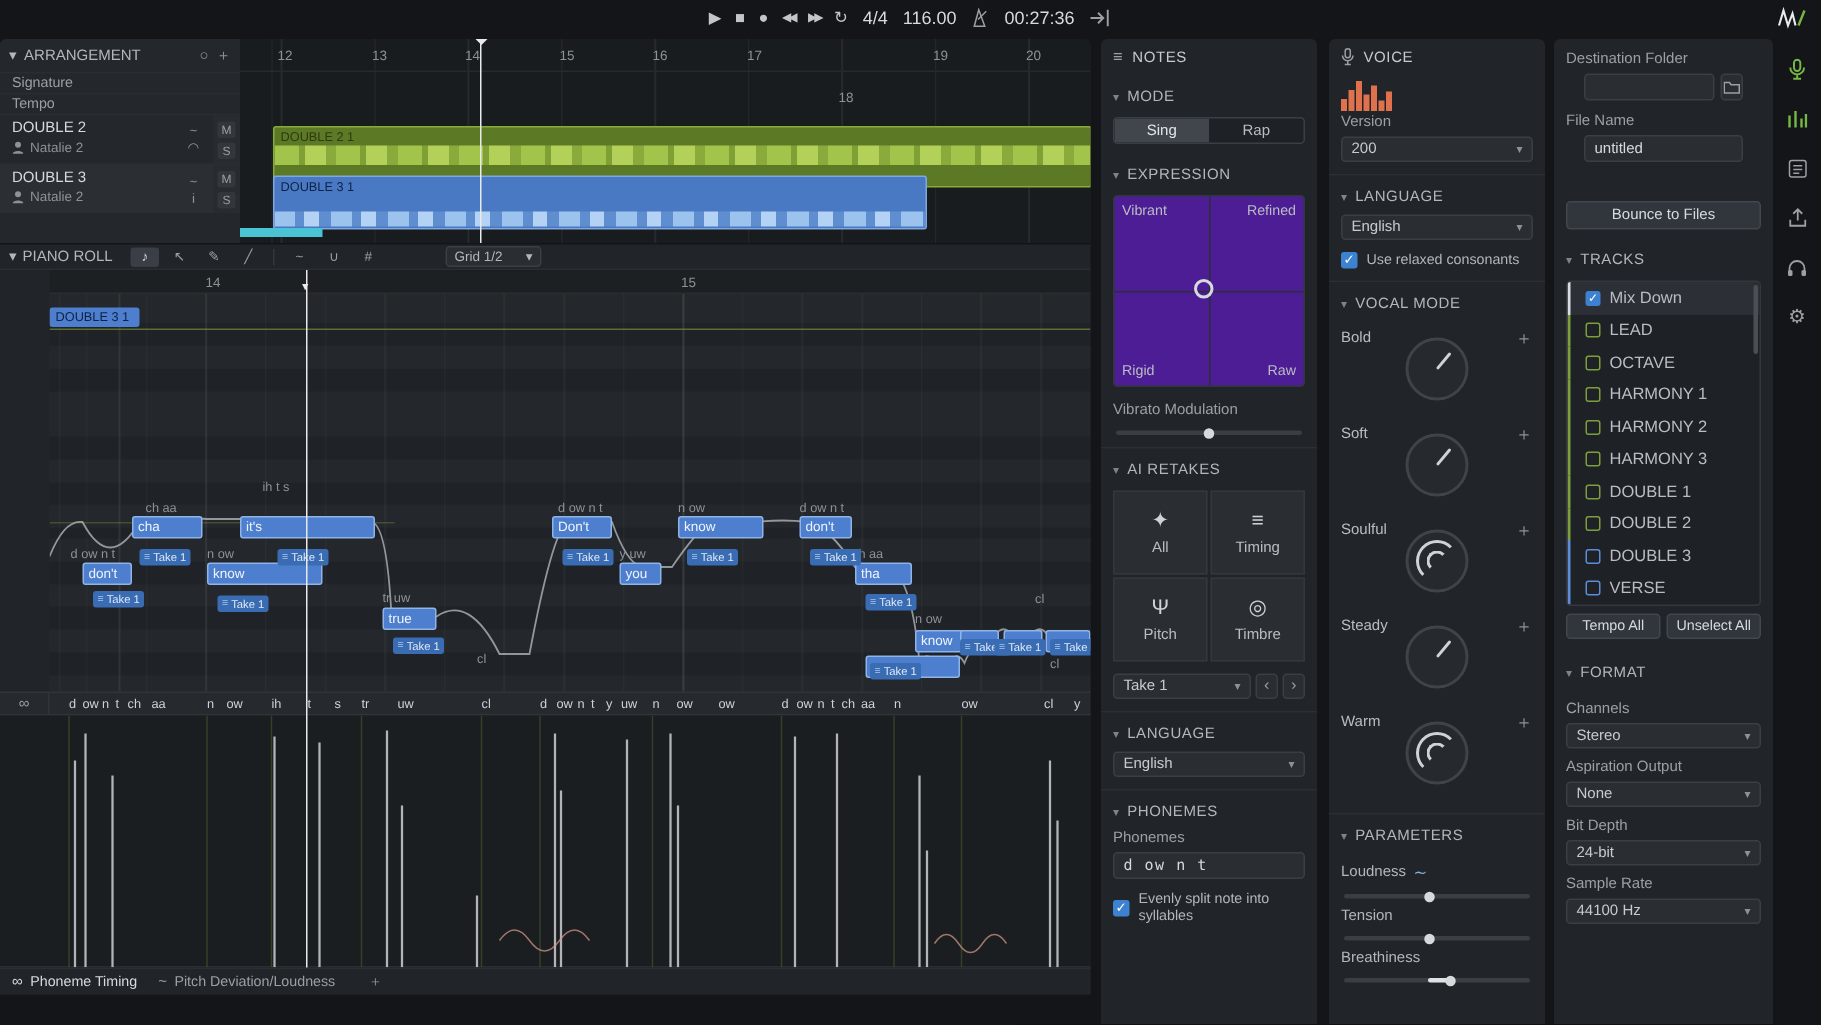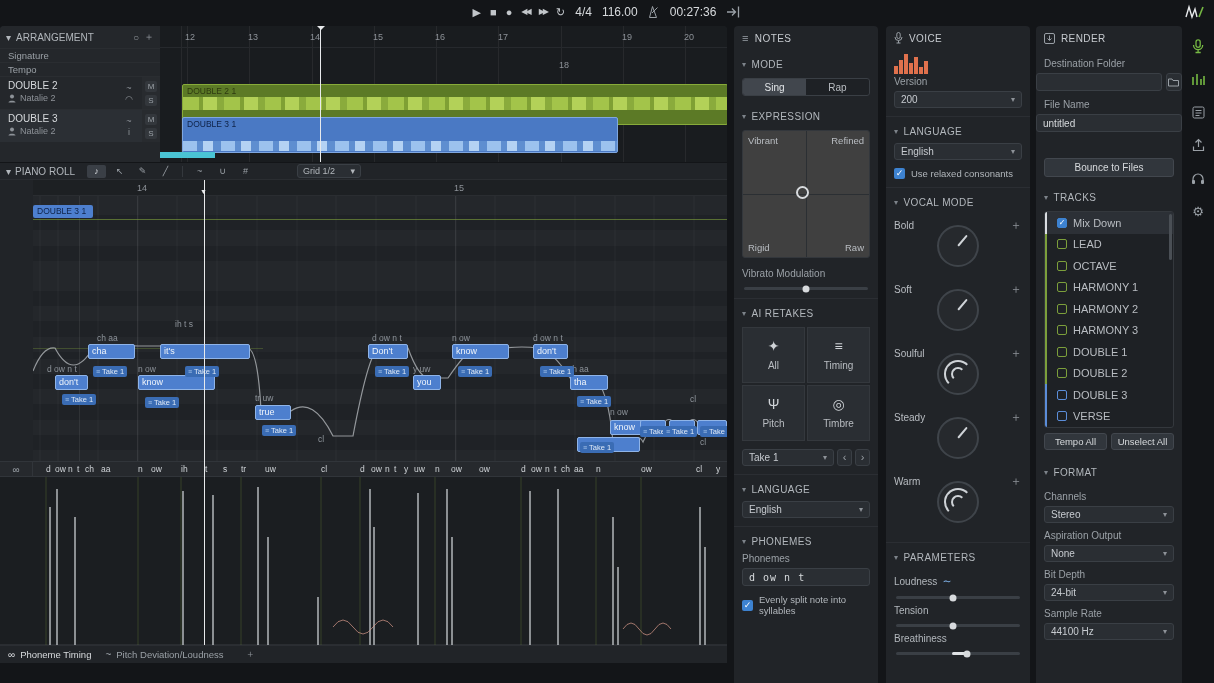--- a/index.html
+++ b/index.html
@@ -107,21 +107,21 @@
 .np{left:734px;width:144px}
 .vp{left:886px;width:144px}
 .rp{left:1036px;width:146px}
 .phead{height:24px;display:flex;align-items:center;gap:6px;padding:0 8px;color:#c7cbd0;font-size:10px;letter-spacing:.4px}
 .phead .hico{color:#9aa0a6;font-size:11px;display:flex}
 
 
 .segwrap{display:flex;height:18px;margin:2px 8px 0;border:1px solid #3a3f45;border-radius:3px;overflow:hidden;background:#1e2125}
 .seg{flex:1;text-align:center;line-height:17px;font-size:10px;color:#b9bdc2}
 .seg.on{background:#41464d;color:#e2e5e8}
-.padwrap{position:relative;height:128px;margin:2px 8px 0;background:#404040;border:1px solid #33373c;border-radius:3px}
+.padwrap{position:relative;height:128px;margin:2px 8px 0;background:#4c1d95;border:1px solid #33373c;border-radius:3px}
 .padwrap .vl{position:absolute;left:50%;top:0;bottom:0;width:1px;background:#2b2f33}
 .padwrap .hl{position:absolute;top:50%;left:0;right:0;height:1px;background:#2b2f33}
 .pad-handle{position:absolute;left:53px;top:55px;width:13px;height:13px;border:2px solid #d7dadd;border-radius:50%}
 .pcorner{position:absolute;font-size:9.5px;color:#b9bdc2}
 .pc-tl{left:5px;top:4px}.pc-tr{right:5px;top:4px}.pc-bl{left:5px;bottom:4px}.pc-br{right:5px;bottom:4px}
 .vslider{position:relative;height:3px;background:#3a3f45;border-radius:2px;margin:8px 10px 2px}
 .sdot{position:absolute;top:50%;left:var(--pct,50%);width:7px;height:7px;border-radius:50%;background:#d7dadd;transform:translate(-50%,-50%)}
 .retakes{display:grid;grid-template-columns:1fr 1fr;gap:2px;margin:2px 8px 0}
 .retake{background:#2a2e33;border:1px solid #34383d;height:56px;display:flex;flex-direction:column;align-items:center;justify-content:center;gap:7px;color:#b9bdc2;font-size:10px}
 .retake .rico{font-size:14px;color:#cfd3d7;line-height:14px}
@@ -144,21 +144,21 @@
 .prow{margin-top:6px}
 .plabel{display:flex;align-items:center;padding:0 8px;font-size:10px;color:#b2b7bc}
 .wico{display:none;color:#7fb2e8;margin-left:5px;font-size:11px}
 .prow.wave .wico{display:inline}
 .pslider{position:relative;height:3px;background:#3a3f45;border-radius:2px;margin:8px 10px 4px}
 .fillbar{display:none;position:absolute;top:0;bottom:0;left:calc(var(--pct,50%) - 12%);width:12%;background:#dfe2e5;border-radius:2px}
 .prow.fill .fillbar{display:block}
 
 
 .fgroup{margin-top:8px}
-.inrow{display:flex;gap:4px;margin:0 0}
+.inrow{display:flex;gap:4px;margin:0 20px}
 .folderbtn{width:19px;height:18px;background:#2a2e33;border:1px solid #3a3f45;border-radius:3px;display:flex;align-items:center;justify-content:center}
 .bounce{margin:26px 8px 0}
 .tracklist{position:relative;margin:2px 8px 0;height:217px;background:#1e2125;border:1px solid #34383d;border-radius:3px;overflow:hidden}
 .rtrack{display:flex;align-items:center;gap:6px;height:21.5px;padding-right:6px}
 .rt-stripe{width:2px;align-self:stretch;background:var(--c,#555)}
 .rt-box{width:10px;height:10px;border:1px solid var(--c,#555);border-radius:2px;display:flex;align-items:center;justify-content:center;flex:0 0 auto;margin-left:4px}
 .rt-check{display:none;font-size:8px;color:#fff;line-height:8px}
 .rtrack.checked .rt-box{background:#3d82d0;border-color:#3d82d0}
 .rtrack.checked .rt-check{display:block}
 .rtrack.selected{background:#2c3036}
@@ -664,29 +664,20 @@
           </div>
           <div class="pslider">
             <span class="fillbar"></span>
             <span class="sdot" style="left:var(--pct)"></span>
           </div>
         </div>
       </div>
   </section>
 
   <section class="panel rp">
-    <div class="phead">
-      <span class="hico">
-        <svg width="11" height="11" viewBox="0 0 11 11">
-            <rect x="0.5" y="0.5" width="10" height="10" rx="1.5" fill="none" stroke="#9aa0a6"></rect>
-            <path d="M5.5 2.5 V7 M3.5 5.5 L5.5 7.5 L7.5 5.5" fill="none" stroke="#9aa0a6"></path>
-          </svg>
-      </span>
-      <span>RENDER</span>
-    </div>
     <div class="fgroup">
       <div class="flabel">Destination Folder</div>
       <div class="inrow">
         <input class="tinput" value="" style="">
         <span class="folderbtn">
           <svg width="11" height="9" viewBox="0 0 11 9">
               <path d="M0.5 1 h3.5 l1 1.5 h5.5 v5.5 h-10 z" fill="none" stroke="#9aa0a6"></path>
             </svg>
         </span>
       </div>

